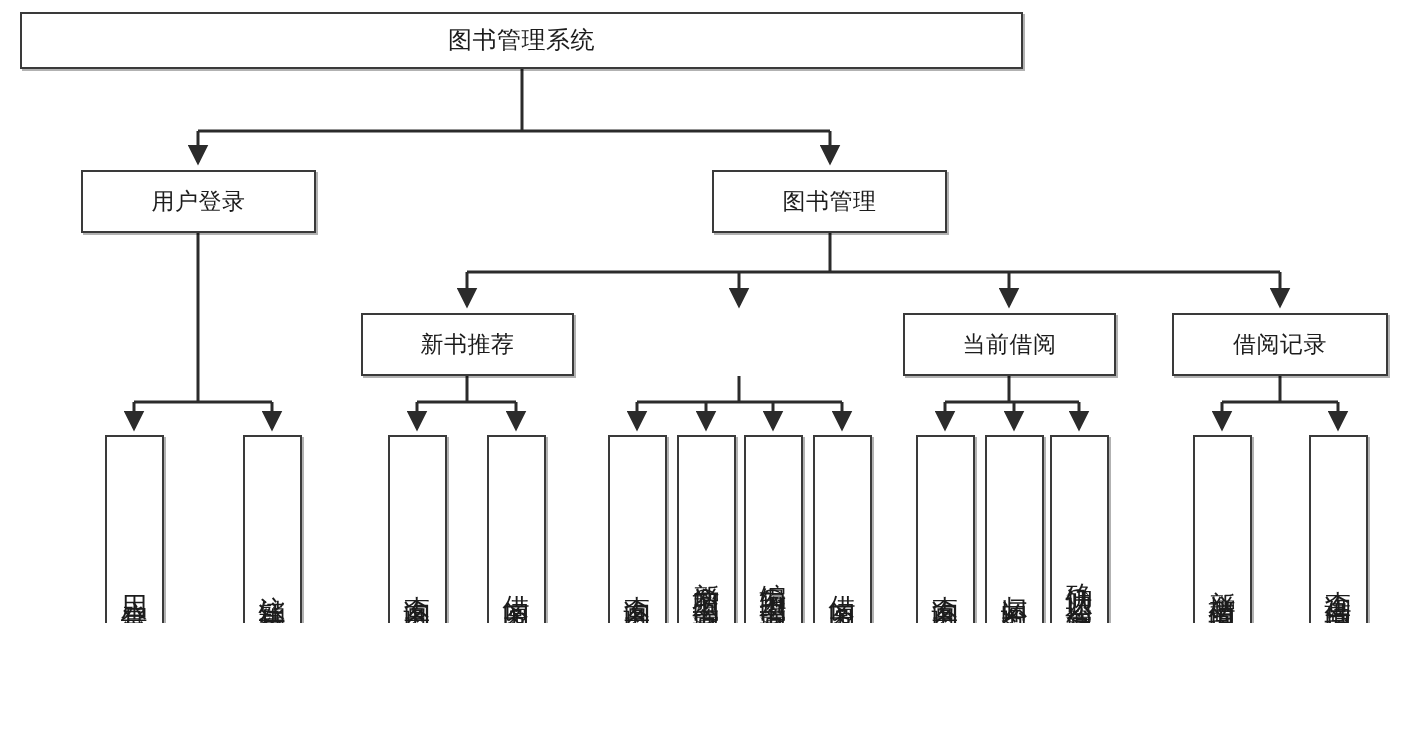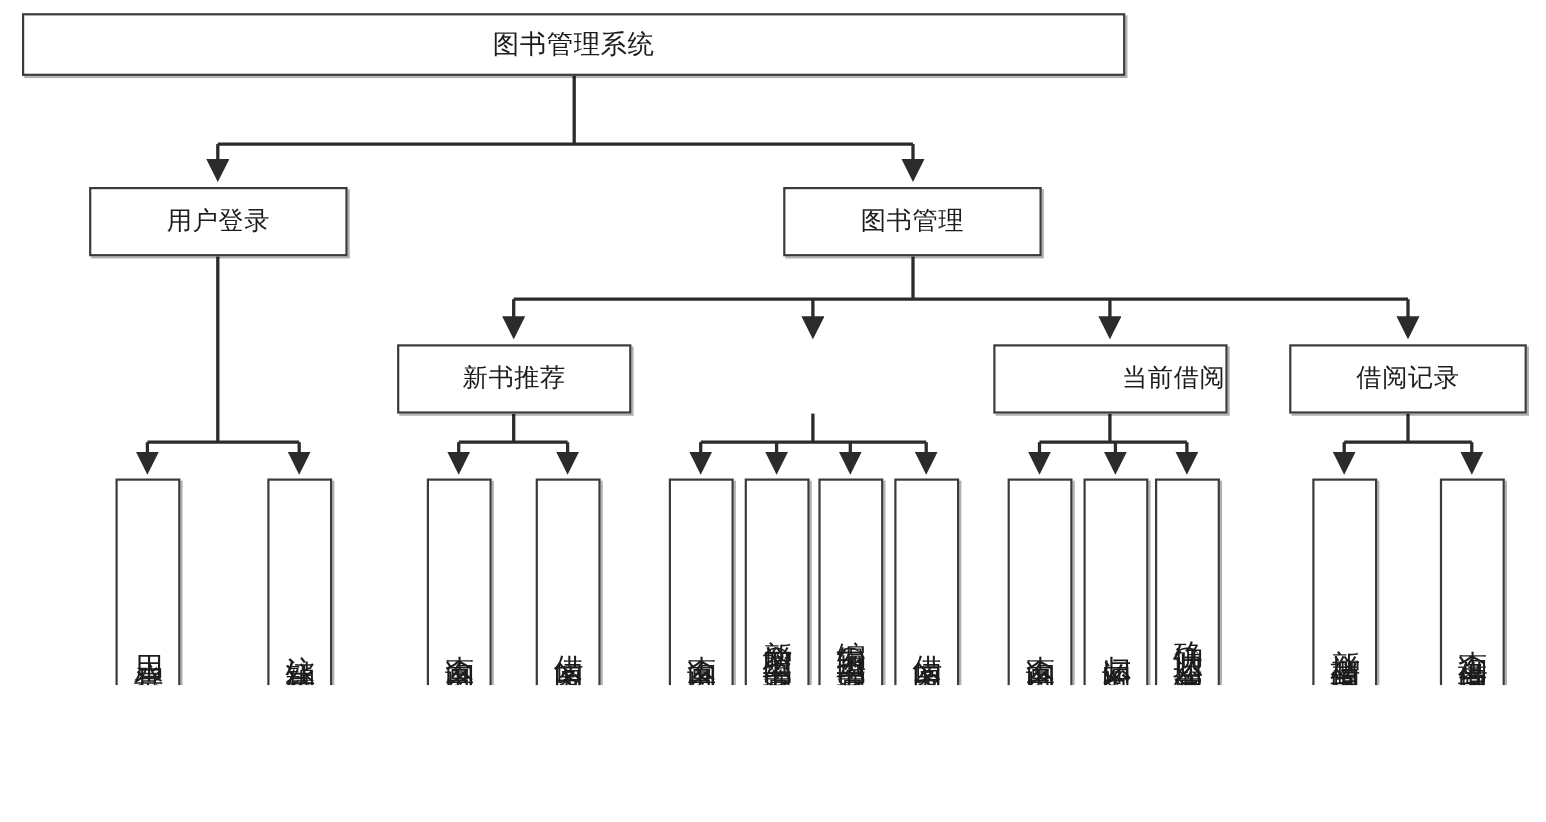--- a/index.html
+++ b/index.html
@@ -136,21 +136,21 @@
   <div class="node horiz" style="left:81px; top:170px; width:235px; height:63px;">
     <span class="node-label">用户登录</span>
   </div>
   <div class="node horiz" style="left:361px; top:313px; width:213px; height:63px;">
     <span class="node-label">新书推荐</span>
   </div>
 
   <div class="node horiz" style="left:712px; top:170px; width:235px; height:63px;">
     <span class="node-label">图书管理</span>
   </div>
-  <div class="node horiz" style="left:903px; top:313px; width:213px; height:63px;justify-content:flex-end;">
+  <div class="node horiz" style="left:903px; top:313px; width:213px; height:63px;">
     <span class="node-label">当前借阅</span>
   </div>
   <div class="node horiz" style="left:1172px; top:313px; width:216px; height:63px;justify-content:center;">
     <span class="node-label">借阅记录</span>
   </div>
 
   <div class="node vert" style="left:105px; top:435px; width:59px; height:297px;">
     <span class="node-label">用户登录</span>
   </div>
   <div class="node vert" style="left:243px; top:435px; width:59px; height:297px;">

